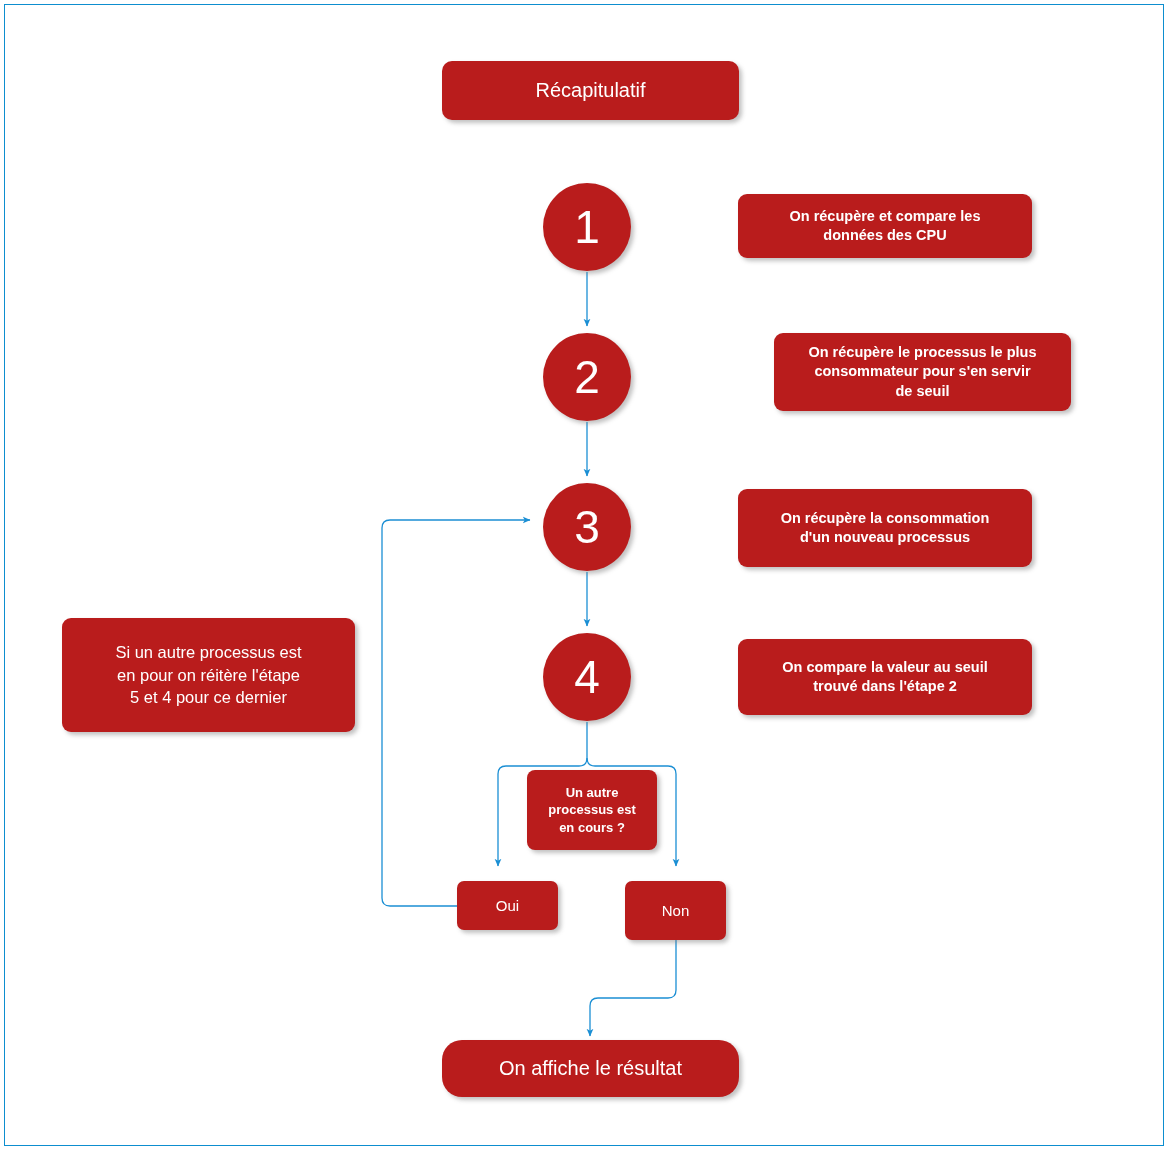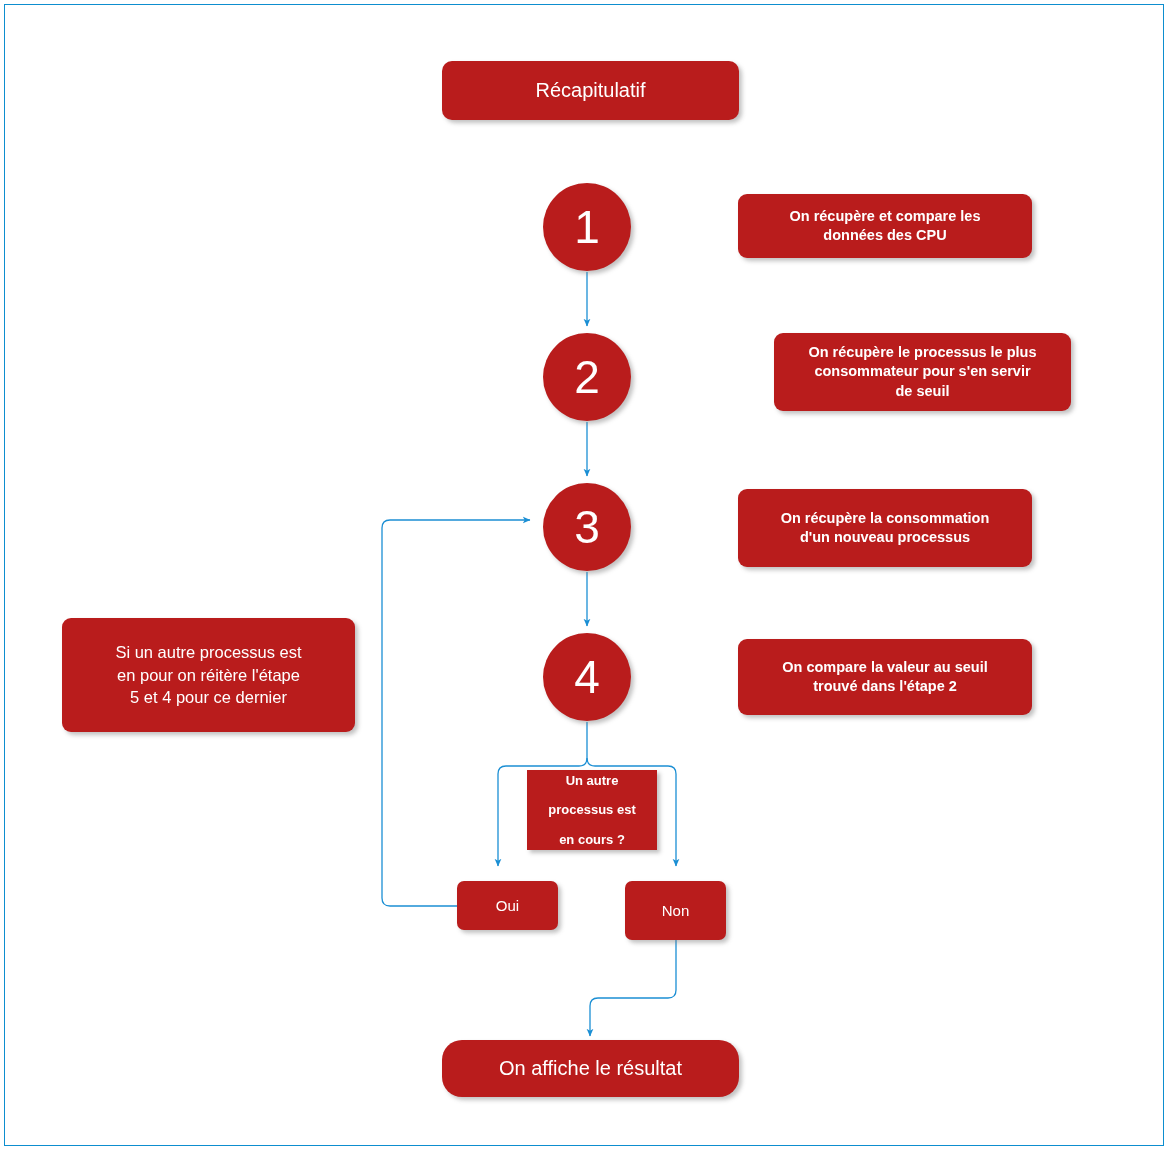--- a/index.html
+++ b/index.html
@@ -68,23 +68,22 @@
   .circle {
     border-radius: 50%;
     font-size: 46px;
     line-height: 1;
     font-weight: normal;
   }
   .decision-box {
     font-size: 13px;
     font-weight: bold;
     line-height: 1.35;
-    border-radius: 0;
+    border-radius: 8px;
     padding: 4px 8px;
-    gap: 12px;
   }
   .branch-box {
     font-size: 15px;
     border-radius: 7px;
   }
   .result-box {
     font-size: 20px;
     border-radius: 20px;
   }
   .desc-box span, .note-box span, .decision-box span { display: block; }

